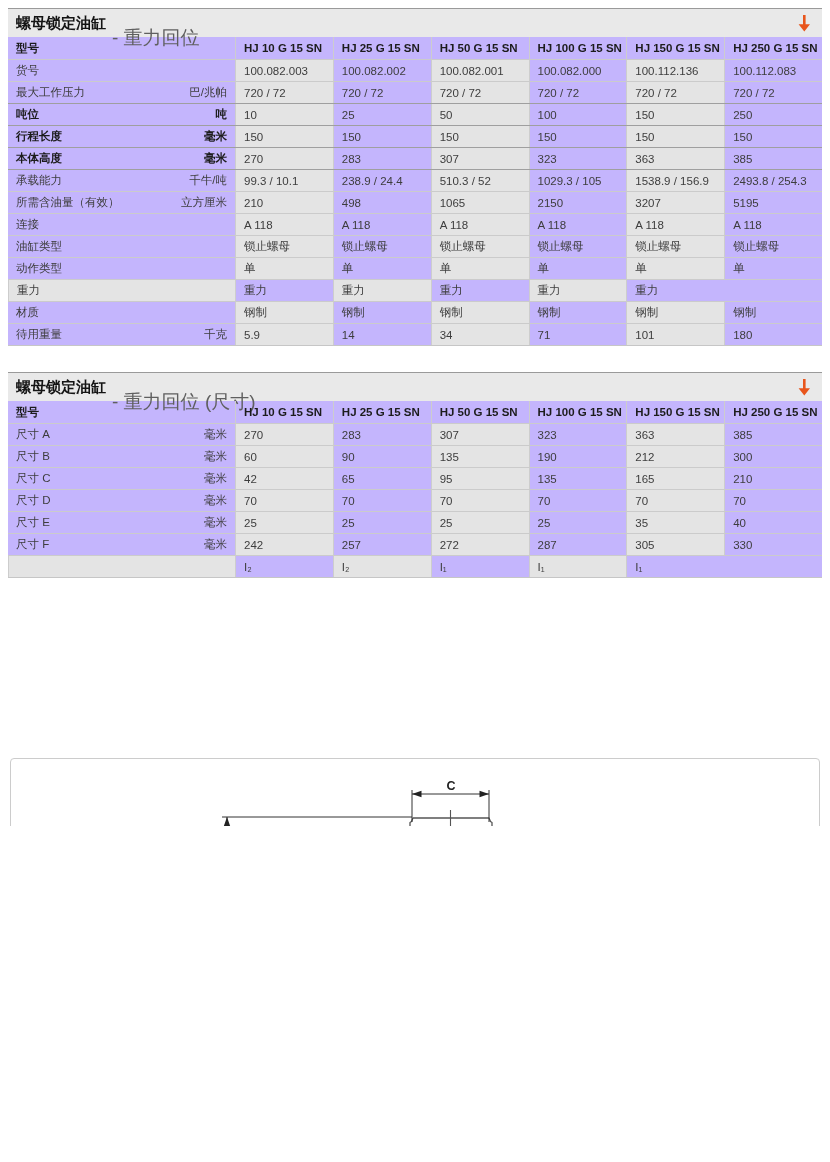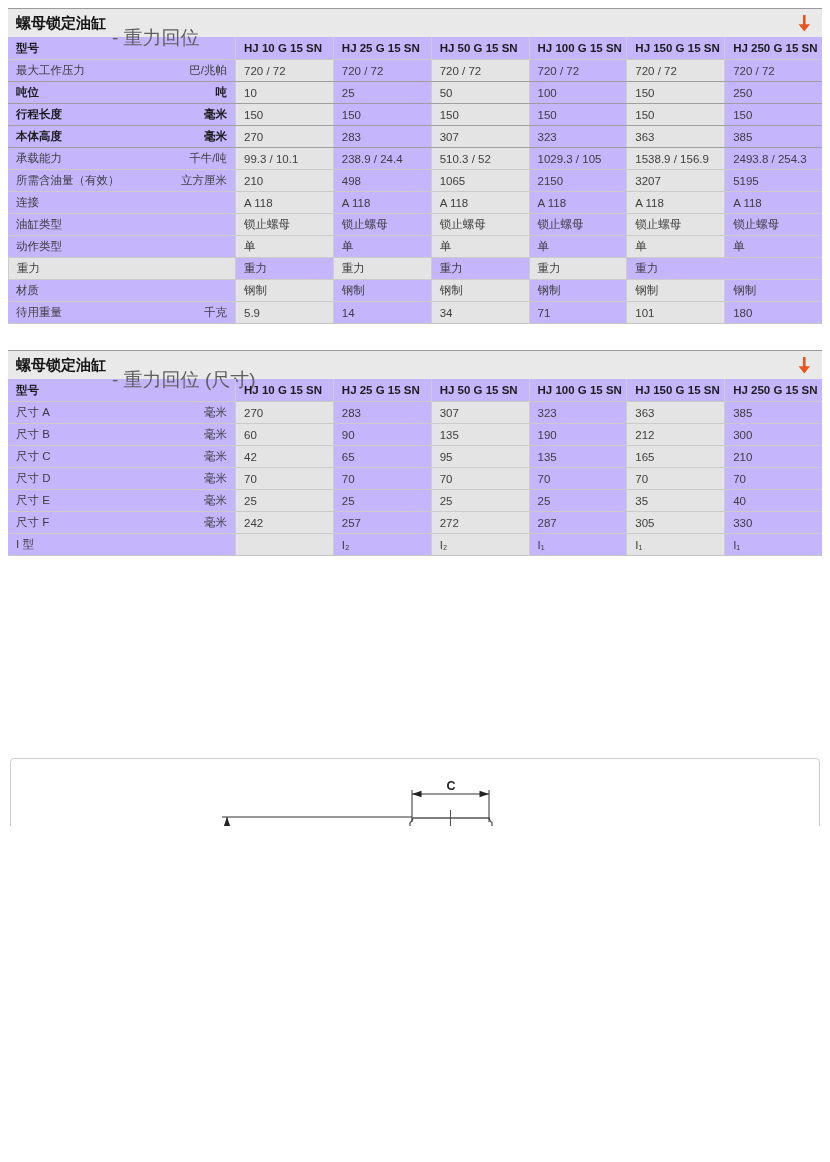--- a/index.html
+++ b/index.html
@@ -62,20 +62,31 @@
           <div class="cell label-cell">型号</div>
           <div class="cell data-cell">HJ 10 G 15 SN</div>
           <div class="cell data-cell">HJ 25 G 15 SN</div>
           <div class="cell data-cell">HJ 50 G 15 SN</div>
           <div class="cell data-cell">HJ 100 G 15 SN</div>
           <div class="cell data-cell">HJ 150 G 15 SN</div>
           <div class="cell data-cell">HJ 250 G 15 SN</div>
         </div>
         <div class="t-row">
           <div class="cell label-cell">
+            <span class="lbl">货号</span>
+          </div>
+          <div class="cell data-cell shaded">100.082.003</div>
+          <div class="cell data-cell">100.082.002</div>
+          <div class="cell data-cell shaded">100.082.001</div>
+          <div class="cell data-cell">100.082.000</div>
+          <div class="cell data-cell shaded">100.112.136</div>
+          <div class="cell data-cell">100.112.083</div>
+        </div>
+        <div class="t-row">
+          <div class="cell label-cell">
             <span class="lbl">最大工作压力</span>
             <span class="unit">巴/兆帕</span>
           </div>
           <div class="cell data-cell shaded">720 / 72</div>
           <div class="cell data-cell">720 / 72</div>
           <div class="cell data-cell shaded">720 / 72</div>
           <div class="cell data-cell">720 / 72</div>
           <div class="cell data-cell shaded">720 / 72</div>
           <div class="cell data-cell">720 / 72</div>
         </div>
@@ -292,23 +303,20 @@
             <span class="unit">毫米</span>
           </div>
           <div class="cell data-cell shaded">242</div>
           <div class="cell data-cell">257</div>
           <div class="cell data-cell shaded">272</div>
           <div class="cell data-cell">287</div>
           <div class="cell data-cell shaded">305</div>
           <div class="cell data-cell">330</div>
         </div>
         <div class="t-row">
-          <div class="cell label-cell">
-            <span class="lbl">I 型</span>
-          </div>
           <div class="cell data-cell shaded"></div>
           <div class="cell data-cell">I₂</div>
           <div class="cell data-cell shaded">I₂</div>
           <div class="cell data-cell">I₁</div>
           <div class="cell data-cell shaded">I₁</div>
           <div class="cell data-cell">I₁</div>
         </div>
       </div>
   </section>
 

